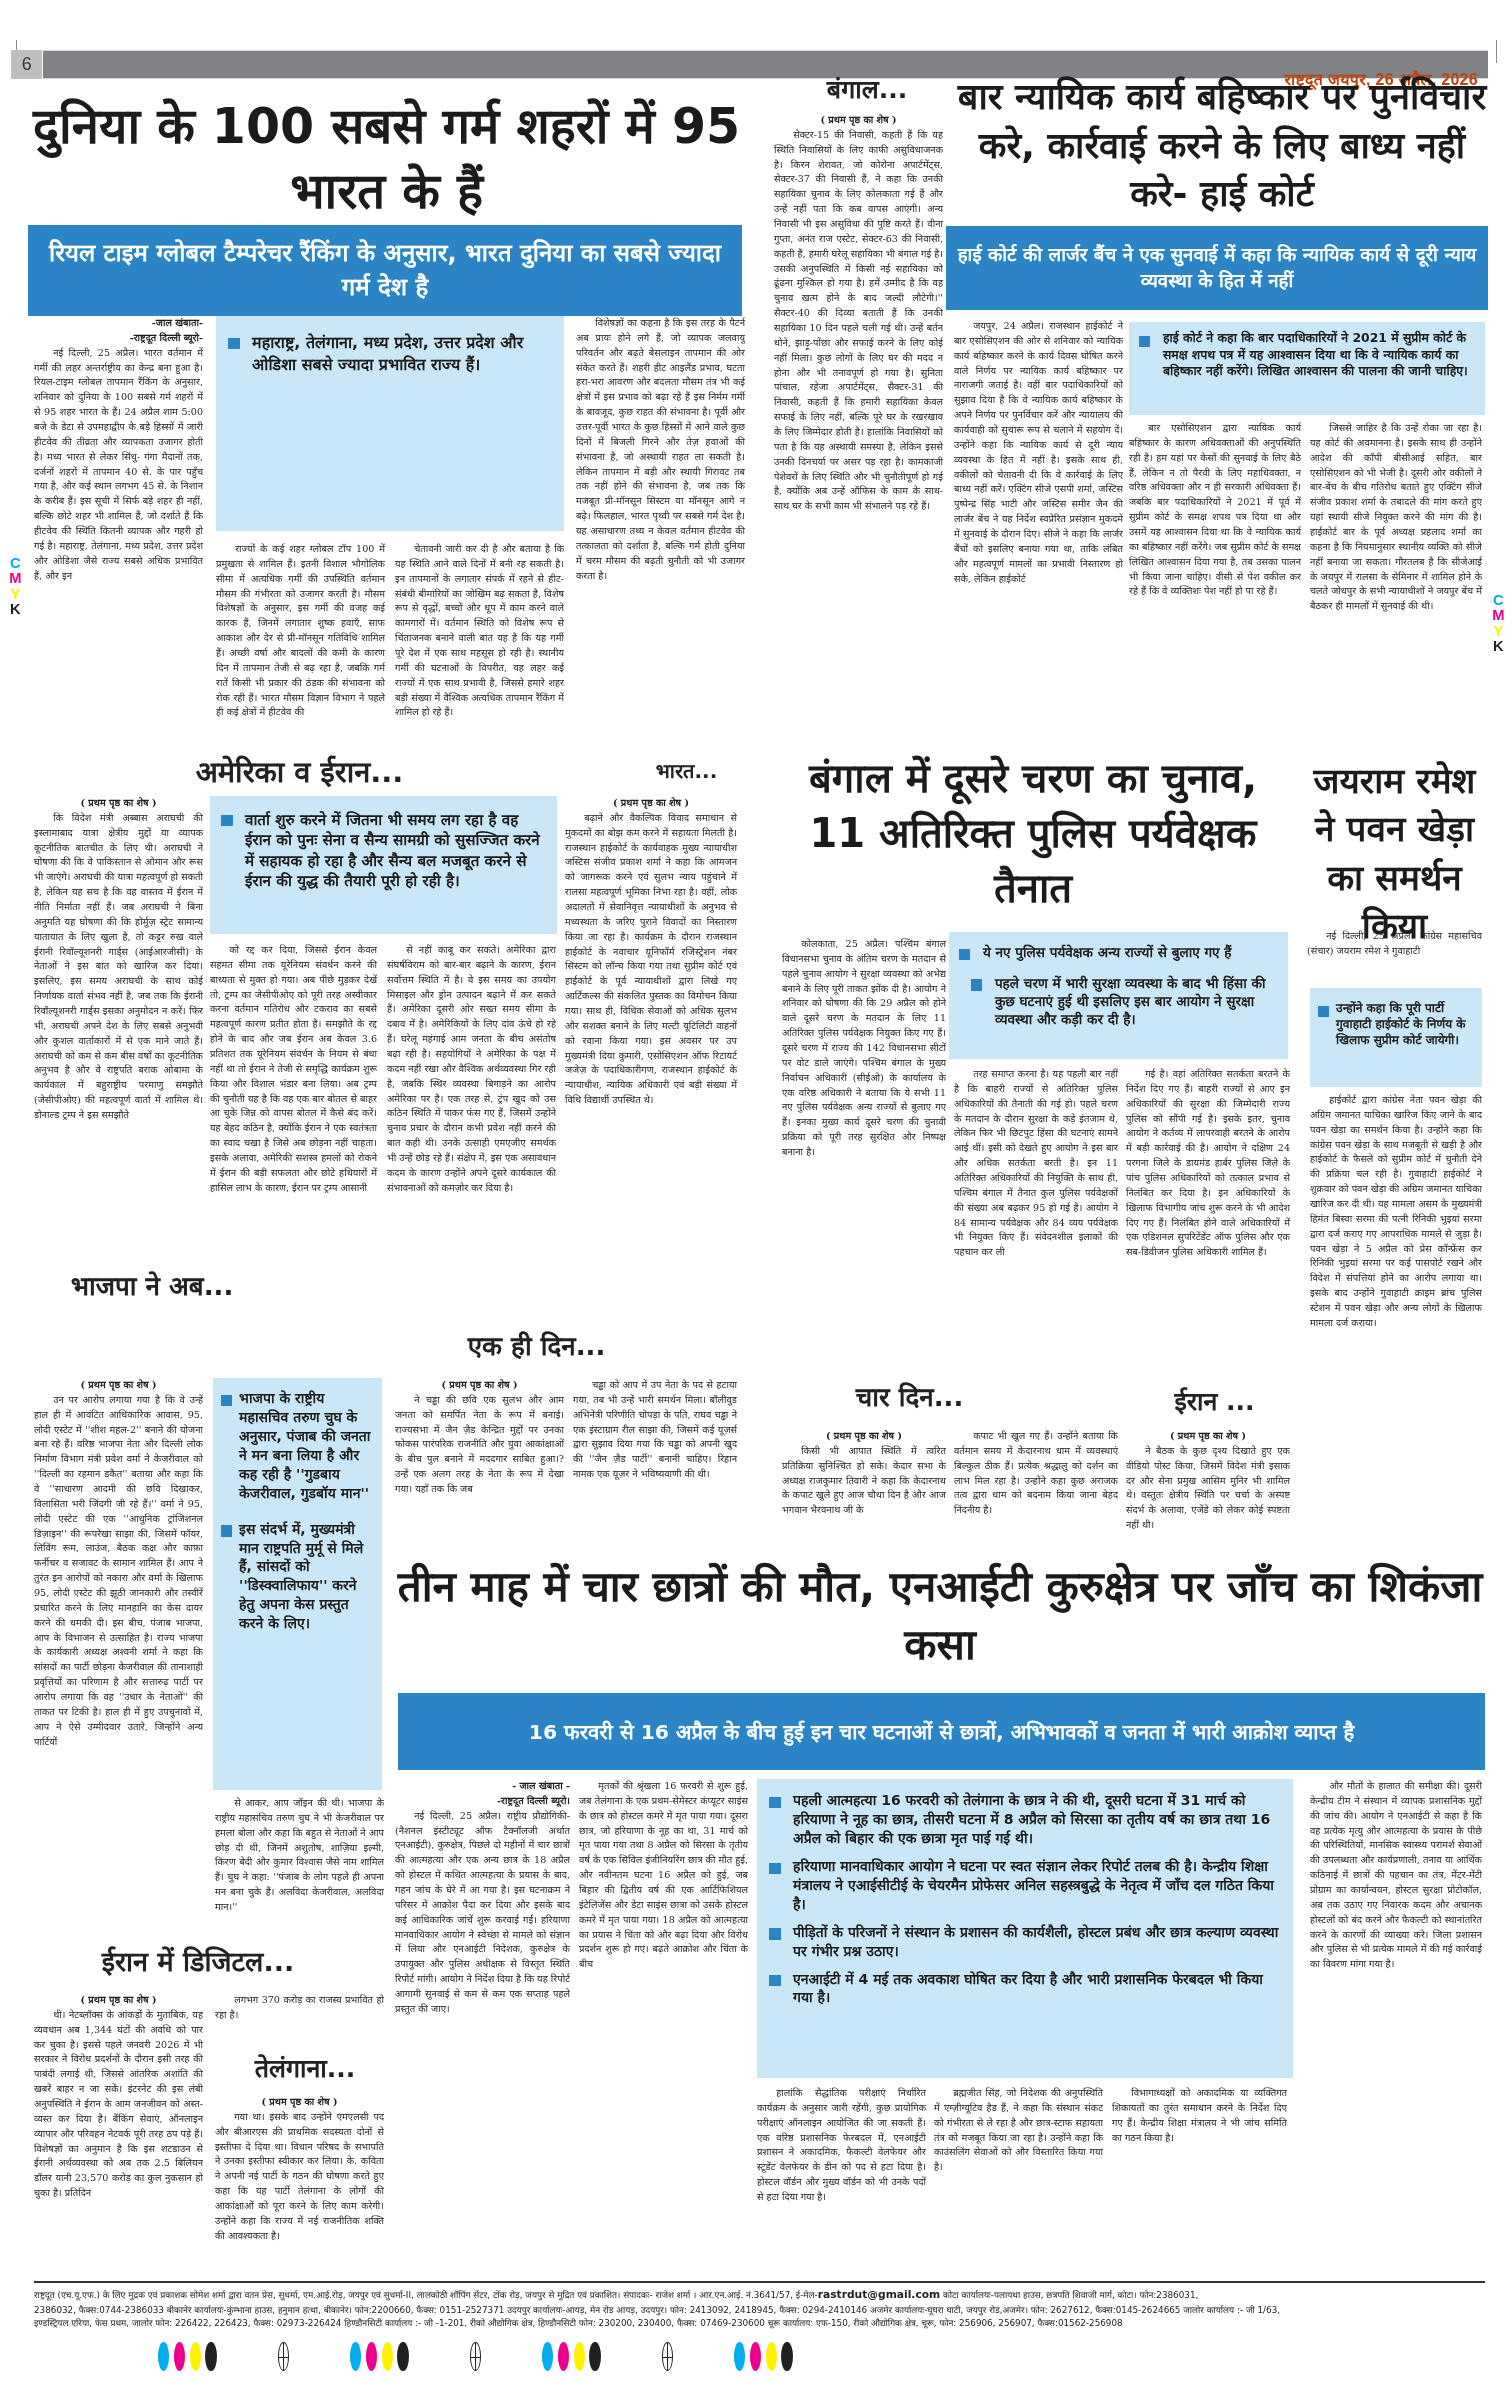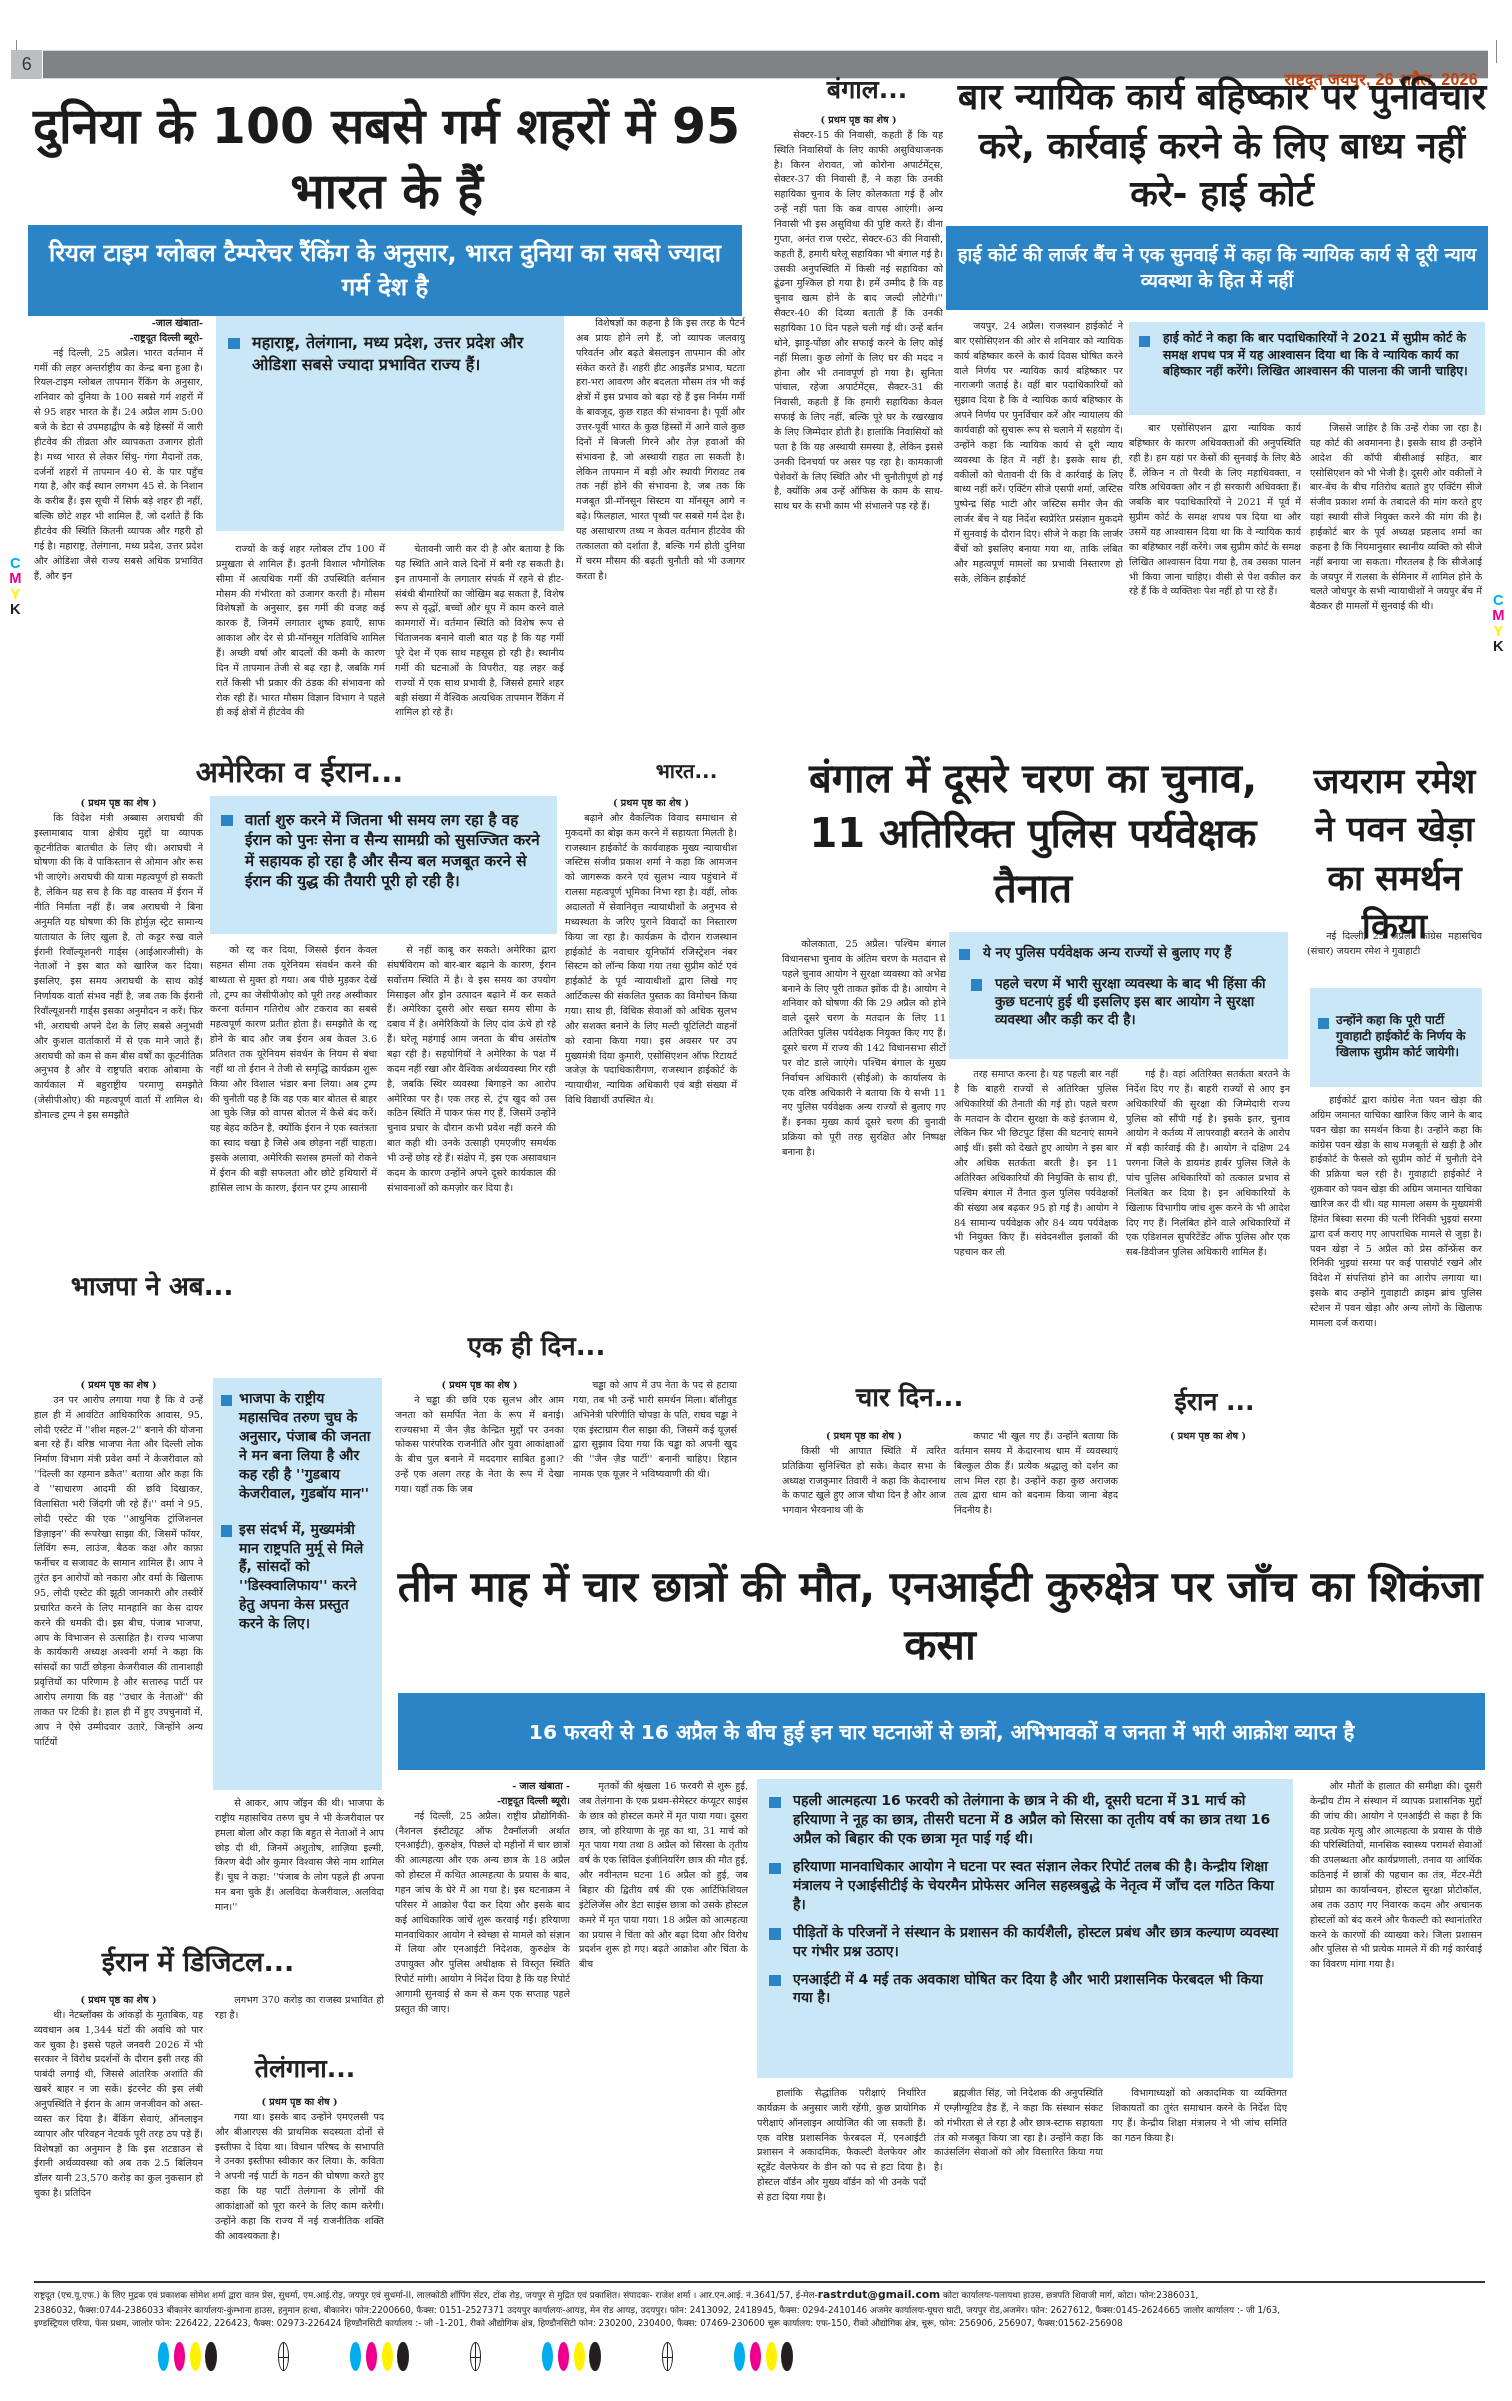--- a/index.html
+++ b/index.html
@@ -143,21 +143,21 @@
     <p>तरह समाप्त करना है। यह पहली बार नहीं है कि बाहरी राज्यों से अतिरिक्त पुलिस अधिकारियों की तैनाती की गई हो। पहले चरण के मतदान के दौरान सुरक्षा के कड़े इंतजाम थे, लेकिन फिर भी छिटपुट हिंसा की घटनाएं सामने आई थीं। इसी को देखते हुए आयोग ने इस बार और अधिक सतर्कता बरती है। इन 11 अतिरिक्त अधिकारियों की नियुक्ति के साथ ही, पश्चिम बंगाल में तैनात कुल पुलिस पर्यवेक्षकों की संख्या अब बढ़कर 95 हो गई है। आयोग ने 84 सामान्य पर्यवेक्षक और 84 व्यय पर्यवेक्षक भी नियुक्त किए हैं। संवेदनशील इलाकों की पहचान कर ली</p>
   </div>
 <div class="abs col" style="left:1126px;top:1067px;width:164px;height:271px">
     <p>गई है। वहां अतिरिक्त सतर्कता बरतने के निर्देश दिए गए हैं। बाहरी राज्यों से आए इन अधिकारियों की सुरक्षा की जिम्मेदारी राज्य पुलिस को सौंपी गई है। इसके इतर, चुनाव आयोग ने कर्तव्य में लापरवाही बरतने के आरोप में बड़ी कार्रवाई की है। आयोग ने दक्षिण 24 परगना जिले के डायमंड हार्बर पुलिस जिले के पांच पुलिस अधिकारियों को तत्काल प्रभाव से निलंबित कर दिया है। इन अधिकारियों के खिलाफ विभागीय जांच शुरू करने के भी आदेश दिए गए हैं। निलंबित होने वाले अधिकारियों में एक एडिशनल सुपरिटेंडेंट ऑफ पुलिस और एक सब-डिवीजन पुलिस अधिकारी शामिल हैं।</p>
   </div>
 
 <div class="abs h-big" style="left:1304px;top:757px;width:181px;font-size:35px;line-height:1.38">जयराम रमेश ने पवन खेड़ा का समर्थन किया</div>
 <div class="abs col" style="left:1307px;top:929px;width:175px;height:56px">
     <p>नई दिल्ली, 25 अप्रैल। कांग्रेस महासचिव (संचार) जयराम रमेश ने गुवाहाटी</p>
   </div>
-<div class="abs hl" style="left:1310px;top:988px;width:172px;height:99px;padding:24px 8px">
+<div class="abs hl" style="left:1310px;top:988px;width:172px;height:99px;padding:12px 8px">
   <div class="bul" style="font-size:12px;margin:0;gap:6.8px">
       <span class="sq"></span>
       <span>उन्होंने कहा कि पूरी पार्टी गुवाहाटी हाईकोर्ट के निर्णय के खिलाफ सुप्रीम कोर्ट जायेगी।</span>
     </div>
 </div>
 <div class="abs col" style="left:1310px;top:1093px;width:172px;height:435px">
     <p>हाईकोर्ट द्वारा कांग्रेस नेता पवन खेड़ा की अग्रिम जमानत याचिका खारिज किए जाने के बाद पवन खेड़ा का समर्थन किया है। उन्होंने कहा कि कांग्रेस पवन खेड़ा के साथ मजबूती से खड़ी है और हाईकोर्ट के फैसले को सुप्रीम कोर्ट में चुनौती देने की प्रक्रिया चल रही है। गुवाहाटी हाईकोर्ट ने शुक्रवार को पवन खेड़ा की अग्रिम जमानत याचिका खारिज कर दी थी। यह मामला असम के मुख्यमंत्री हिमंत बिस्वा सरमा की पत्नी रिनिकी भुइयां सरमा द्वारा दर्ज कराए गए आपराधिक मामले से जुड़ा है। पवन खेड़ा ने 5 अप्रैल को प्रेस कॉन्फ्रेंस कर रिनिकी भुइयां सरमा पर कई पासपोर्ट रखने और विदेश में संपत्तियां होने का आरोप लगाया था। इसके बाद उन्होंने गुवाहाटी क्राइम ब्रांच पुलिस स्टेशन में पवन खेड़ा और अन्य लोगों के खिलाफ मामला दर्ज कराया।</p>
   </div>
 
 <div class="abs h-sec" style="left:56px;top:1267px;width:192px;font-size:26px">भाजपा ने अब...</div>
@@ -193,20 +193,21 @@
   <p class="cont">( प्रथम पृष्ठ का शेष )</p>
   <p>किसी भी आपात स्थिति में त्वरित प्रतिक्रिया सुनिश्चित हो सके। केदार सभा के अध्यक्ष राजकुमार तिवारी ने कहा कि केदारनाथ के कपाट खुले हुए आज चौथा दिन है और आज भगवान भैरवनाथ जी के</p>
 </div>
 <div class="abs col" style="left:954px;top:1429px;width:164px;height:119px">
     <p>कपाट भी खुल गए हैं। उन्होंने बताया कि वर्तमान समय में केदारनाथ धाम में व्यवस्थाएं बिल्कुल ठीक हैं। प्रत्येक श्रद्धालु को दर्शन का लाभ मिल रहा है। उन्होंने कहा कुछ अराजक तत्व द्वारा धाम को बदनाम किया जाना बेहद निंदनीय है।</p>
   </div>
 
 <div class="abs h-sec" style="left:1158px;top:1383px;width:113px;font-size:25px">ईरान ...</div>
 <div class="abs col" style="left:1126px;top:1429px;width:164px;height:119px">
   <p class="cont">( प्रथम पृष्ठ का शेष )</p>
+  <p>ने बैठक के कुछ दृश्य दिखाते हुए एक वीडियो पोस्ट किया, जिसमें विदेश मंत्री इसाक दर और सेना प्रमुख आसिम मुनिर भी शामिल थे। वस्तुतः क्षेत्रीय स्थिति पर चर्चा के अस्पष्ट संदर्भ के अलावा, एजेंडे को लेकर कोई स्पष्टता नहीं थी।</p>
 </div>
 
 <div class="abs h-big" style="left:395px;top:1558px;width:1090px;font-size:42px;line-height:1.38">तीन माह में चार छात्रों की मौत, एनआईटी कुरुक्षेत्र पर जाँच का शिकंजा कसा</div>
 <div class="abs band" style="left:398px;top:1693px;width:1087px;height:77px;font-size:20.3px">16 फरवरी से 16 अप्रैल के बीच हुई इन चार घटनाओं से छात्रों, अभिभावकों व जनता में भारी आक्रोश व्याप्त है</div>
 <div class="abs col" style="left:395px;top:1779px;width:175px;height:486px">
   <p class="cred">- जाल खंबाता -</p>
   <p class="cred">-राष्ट्रदूत दिल्ली ब्यूरो।</p>
   <p>नई दिल्ली, 25 अप्रैल। राष्ट्रीय प्रौद्योगिकी-(नैशनल इंस्टीट्यूट ऑफ टैक्नॉलजी अर्थात एनआईटी), कुरुक्षेत्र, पिछले दो महीनों में चार छात्रों की आत्महत्या और एक अन्य छात्र के 18 अप्रैल को होस्टल में कथित आत्महत्या के प्रयास के बाद, गहन जांच के घेरे में आ गया है। इस घटनाक्रम ने परिसर में आक्रोश पैदा कर दिया और इसके बाद कई आधिकारिक जांचें शुरू करवाई गईं। हरियाणा मानवाधिकार आयोग ने स्वेच्छा से मामले को संज्ञान में लिया और एनआईटी निदेशक, कुरुक्षेत्र के उपायुक्त और पुलिस अधीक्षक से विस्तृत स्थिति रिपोर्ट मांगी। आयोग ने निर्देश दिया है कि यह रिपोर्ट आगामी सुनवाई से कम से कम एक सप्ताह पहले प्रस्तुत की जाए।</p>
 </div>
 <div class="abs col" style="left:579px;top:1779px;width:169px;height:486px">

